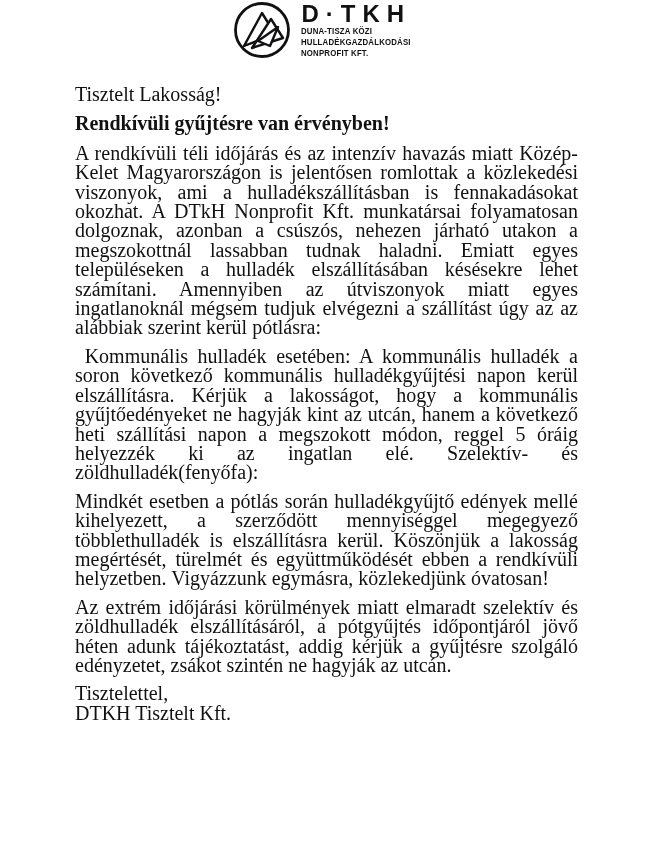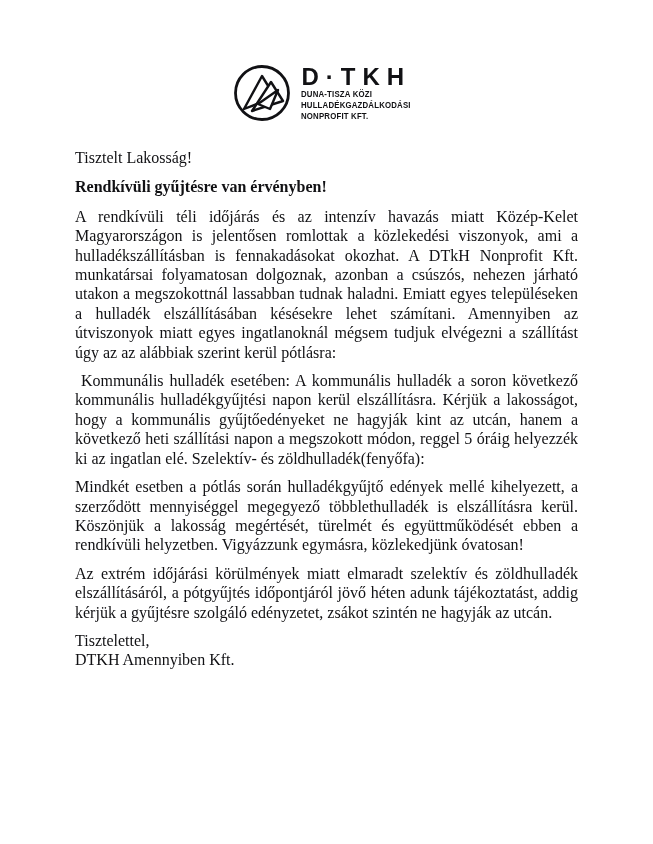--- a/index.html
+++ b/index.html
@@ -8,21 +8,20 @@
     width: 653px;
     height: 844px;
     margin: 0 auto;
     background: #ffffff;
     color: #111114;
     font-family: "Liberation Serif", serif;
     overflow: hidden;
   }
   
   .header {
-    padding-top: 63px;
     display: flex;
     justify-content: center;
   }
   .logo {
     display: flex;
     align-items: center;
     gap: 9px;
   }
   .emblem { width: 60px; height: 60px; display: block; }
   .logo-text {
@@ -46,21 +45,21 @@
     line-height: 11px;
     letter-spacing: 0.2px;
     transform: scaleX(0.92);
     transform-origin: left center;
     color: #111114;
     white-space: nowrap;
   }
   
   .content {
     margin: 25px 75px 0 75px;
-    font-size: 16px;
+    font-size: 20px;
     line-height: 19.4px;
   }
   .content p { margin: 0 0 9px 0; }
   .greeting  { margin-bottom: 10px !important; }
   .headline  { font-weight: bold; margin-bottom: 10px !important; }
   .just      { text-align: justify; }
   .closing   { margin-bottom: 7px !important; }
   .date-line { margin-bottom: 15px !important; }
   .sign-block p { margin: 0; }
 </style>
@@ -91,17 +90,17 @@
     <p class="headline">Rendkívüli gyűjtésre van érvényben!</p>
 
     <p class="just">A rendkívüli téli időjárás és az intenzív havazás miatt Közép-Kelet Magyarországon is jelentősen romlottak a közlekedési viszonyok, ami a hulladékszállításban is fennakadásokat okozhat. A DTkH Nonprofit Kft. munkatársai folyamatosan dolgoznak, azonban a csúszós, nehezen járható utakon a megszokottnál lassabban tudnak haladni. Emiatt egyes településeken a hulladék elszállításában késésekre lehet számítani. Amennyiben az útviszonyok miatt egyes ingatlanoknál mégsem tudjuk elvégezni a szállítást úgy az az alábbiak szerint kerül pótlásra:</p>
     <p class="just">&nbsp;Kommunális hulladék esetében: A kommunális hulladék a soron következő kommunális hulladékgyűjtési napon kerül elszállításra. Kérjük a lakosságot, hogy a kommunális gyűjtőedényeket ne hagyják kint az utcán, hanem a következő heti szállítási napon a megszokott módon, reggel 5 óráig helyezzék ki az ingatlan elé. Szelektív- és zöldhulladék(fenyőfa):</p>
     <p class="just">Mindkét esetben a pótlás során hulladékgyűjtő edények mellé kihelyezett, a szerződött mennyiséggel megegyező többlethulladék is elszállításra kerül. Köszönjük a lakosság megértését, türelmét és együttműködését ebben a rendkívüli helyzetben. Vigyázzunk egymásra, közlekedjünk óvatosan!</p>
     <p class="just">Az extrém időjárási körülmények miatt elmaradt szelektív és zöldhulladék elszállításáról, a pótgyűjtés időpontjáról jövő héten adunk tájékoztatást, addig kérjük a gyűjtésre szolgáló edényzetet, zsákot szintén ne hagyják az utcán.</p>
 
 
     <div class="sign-block">
       <p>Tisztelettel,</p>
-      <p>DTKH Amennyiben Kft.</p>
+      <p>DTKH Tisztelt Kft.</p>
     </div>
   </div>
 
 </div>
 
 </body></html>

